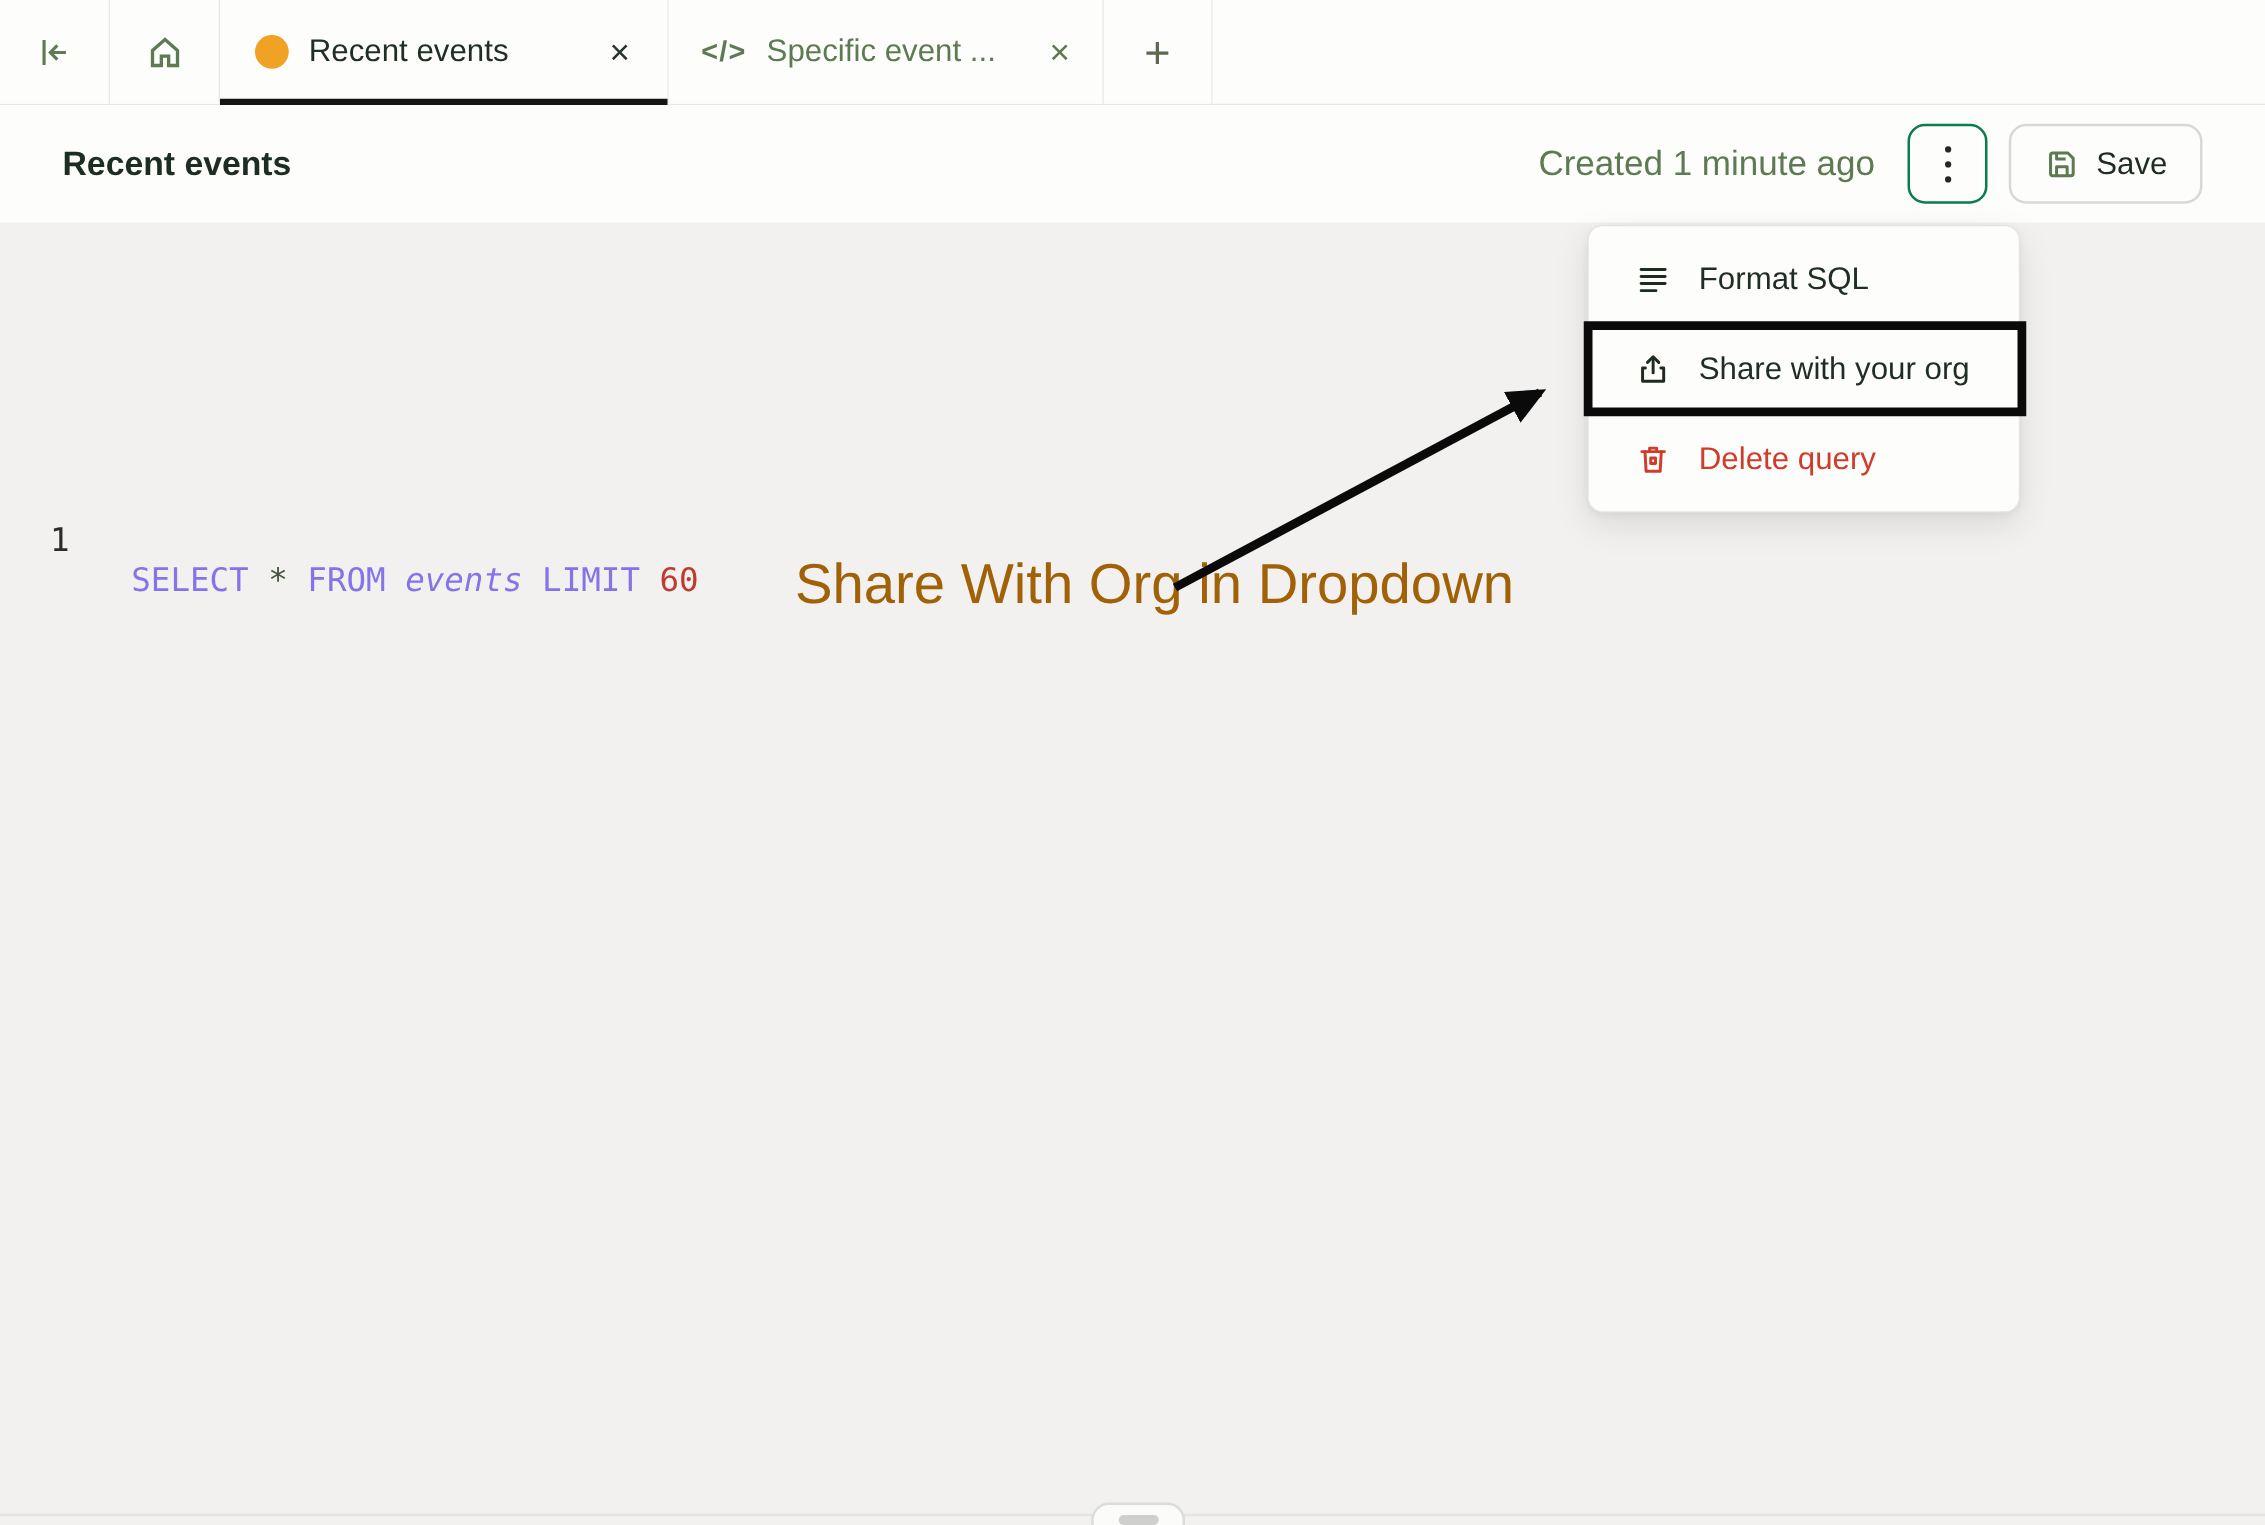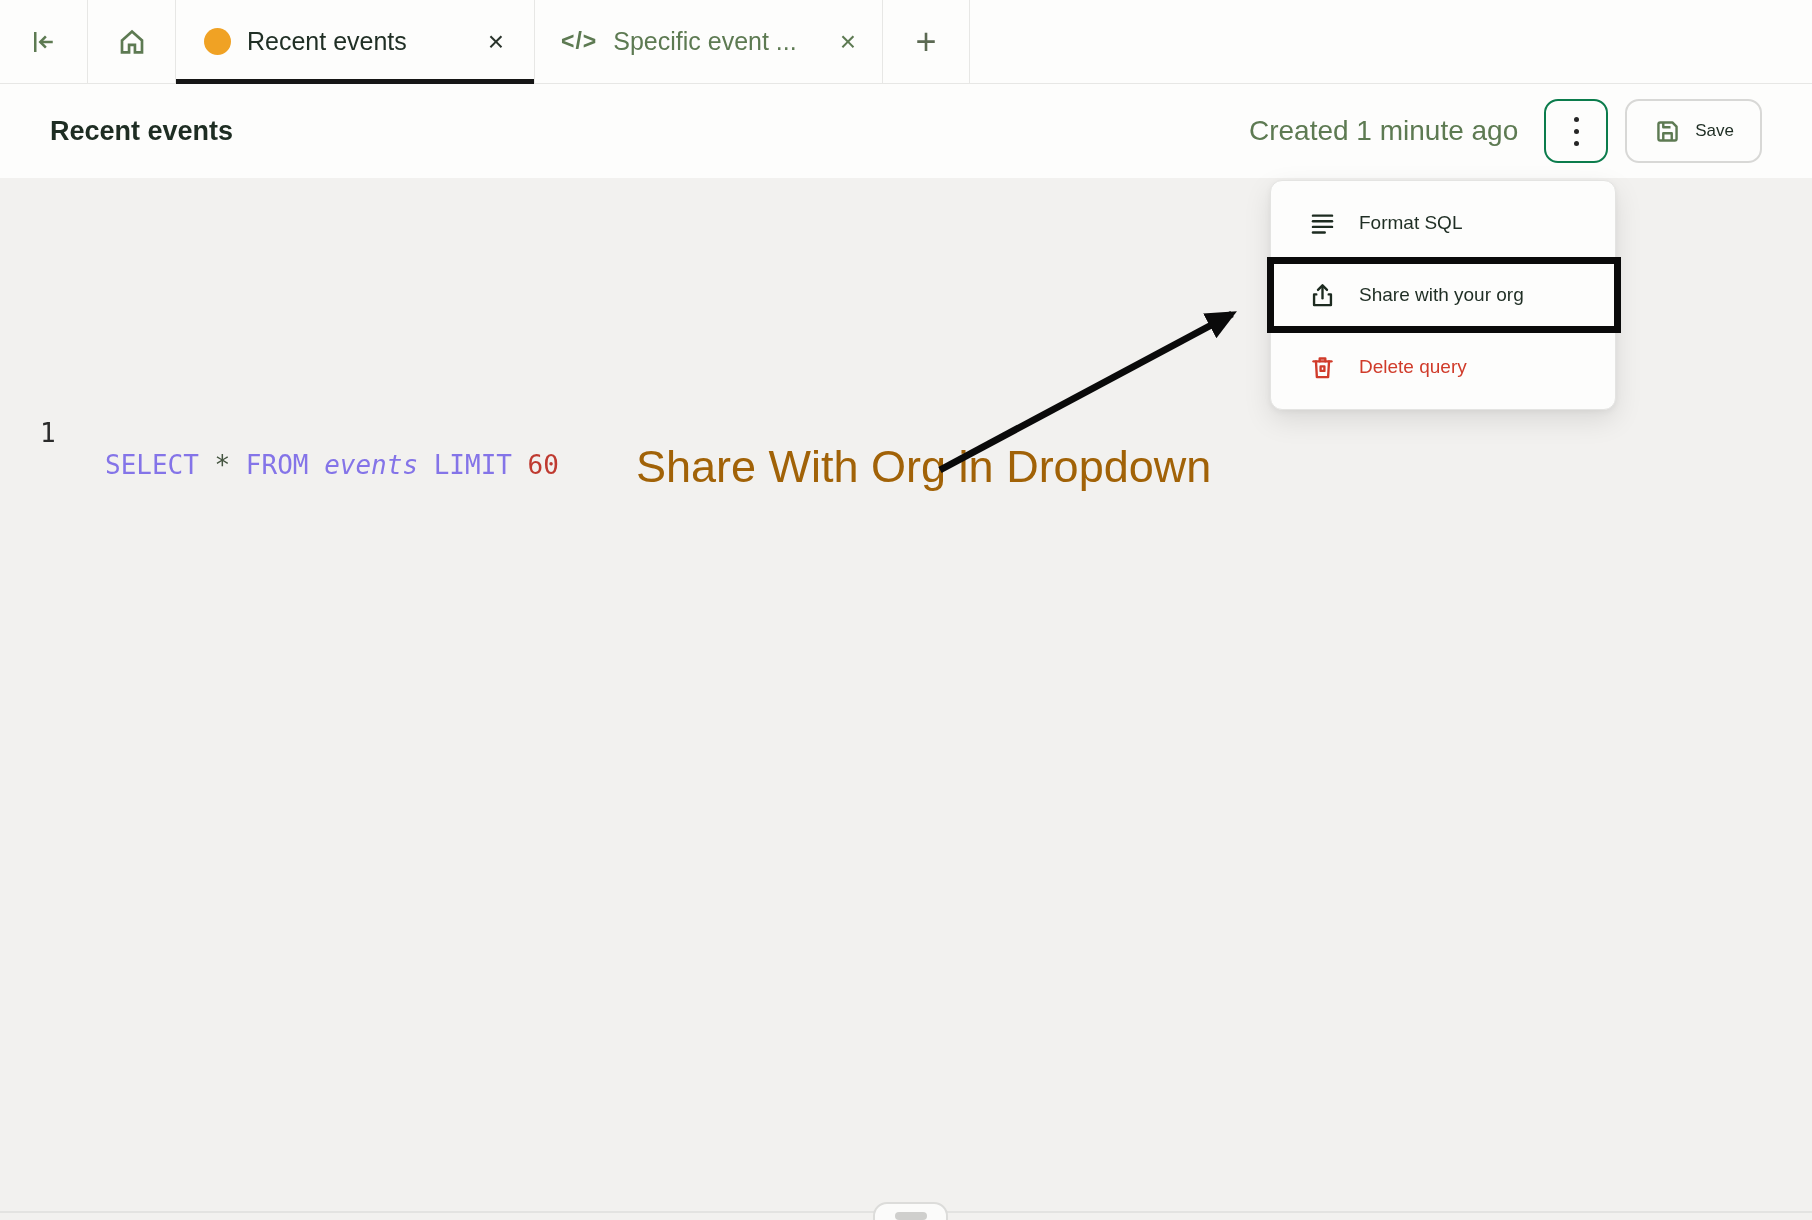--- a/index.html
+++ b/index.html
@@ -52,21 +52,21 @@
   .created-text { font-size: 28px; color: #5d7a52; margin-right: 26px; white-space: nowrap; }
   .kebab-btn {
     width: 64px; height: 64px; border: 2px solid #0b7c4c; border-radius: 14px;
     background: #fdfdfc; display: flex; flex-direction: column; align-items: center;
     justify-content: center; gap: 7px; cursor: pointer; margin-right: 17px;
   }
   .kebab-btn .kdot { width: 5px; height: 5px; border-radius: 50%; background: #262626; }
   .save-btn {
     height: 64px; padding: 0 26px; border: 2px solid #d8d8d6; border-radius: 14px;
     background: #fdfdfc; display: flex; align-items: center; gap: 13px; cursor: pointer;
-    font-size: 17px; font-weight: 500; color: #1e2d23; margin-right: 18px;
+    font-size: 25px; font-weight: 500; color: #1e2d23; margin-right: 18px;
   }
   .run-btn {
     height: 62px; padding: 0 12px 0 30px; border: none; border-radius: 12px;
     background: #097a4a; display: flex; align-items: center; gap: 18px; cursor: pointer;
   }
   .run-label { color: #ffffff; font-size: 25px; font-weight: 700; white-space: nowrap; }
   .run-kbd {
     height: 45px; padding: 0 12px; border-radius: 10px; background: #3d9a6e;
     display: flex; align-items: center; gap: 8px;
   }
@@ -95,21 +95,21 @@
   .menu {
     position: absolute; left: 1270px; top: 180px; width: 346px;
     background: #fdfdfc; border: 1px solid #e4e4e2; border-radius: 12px;
     box-shadow: 0 10px 28px rgba(0,0,0,0.10), 0 2px 6px rgba(0,0,0,0.05);
     padding: 6px 0; z-index: 5;
   }
   .menu-item {
     position: relative; height: 72px; display: flex; align-items: center;
     padding: 0 20px 0 38px; gap: 23px; cursor: pointer;
   }
-  .menu-item .mi-label { font-size: 19px; color: #1f2e24; white-space: nowrap; }
+  .menu-item .mi-label { font-size: 25px; color: #1f2e24; white-space: nowrap; }
   .menu-item.danger .mi-label { color: #d03b2a; }
   .highlight-rect {
     position: absolute; left: -4px; right: -6px; top: -2px; bottom: -2px;
     border: 7px solid #0a0a0a; pointer-events: none; z-index: 6;
   }
 
   
   .annotation-label {
     position: absolute; left: 636px; top: 441px;
     font-size: 45px; color: #a16207; white-space: nowrap; z-index: 4;

